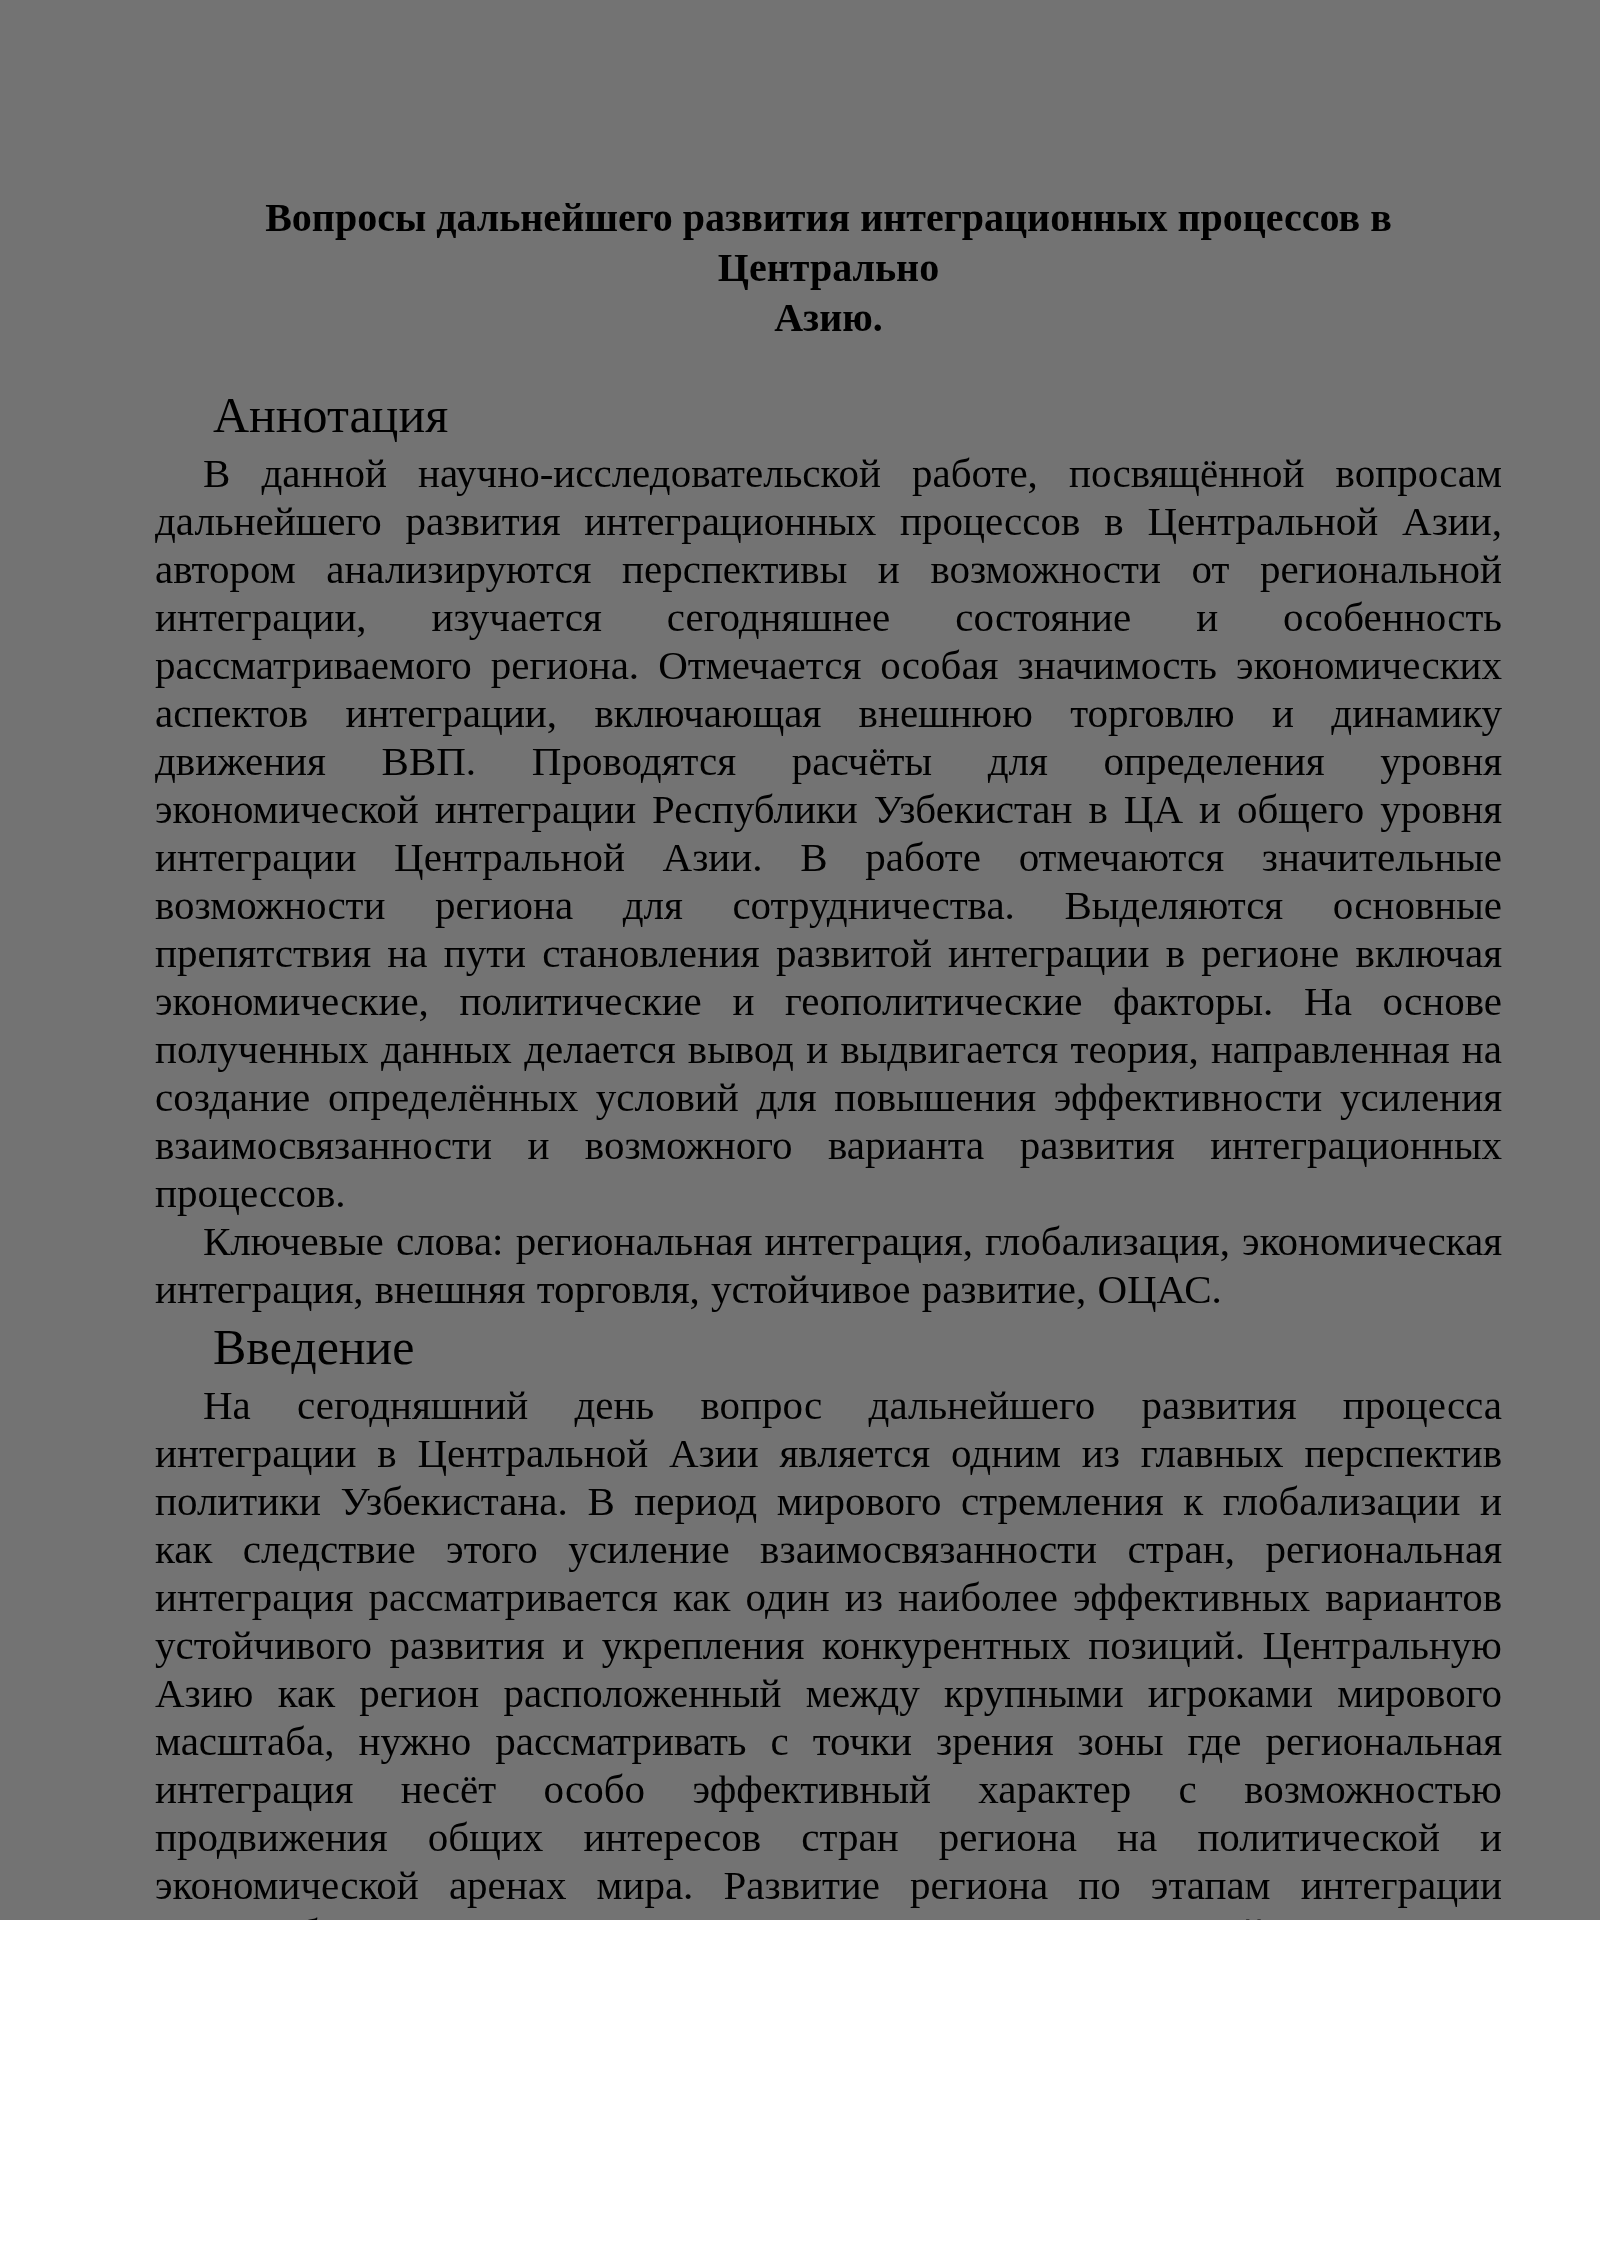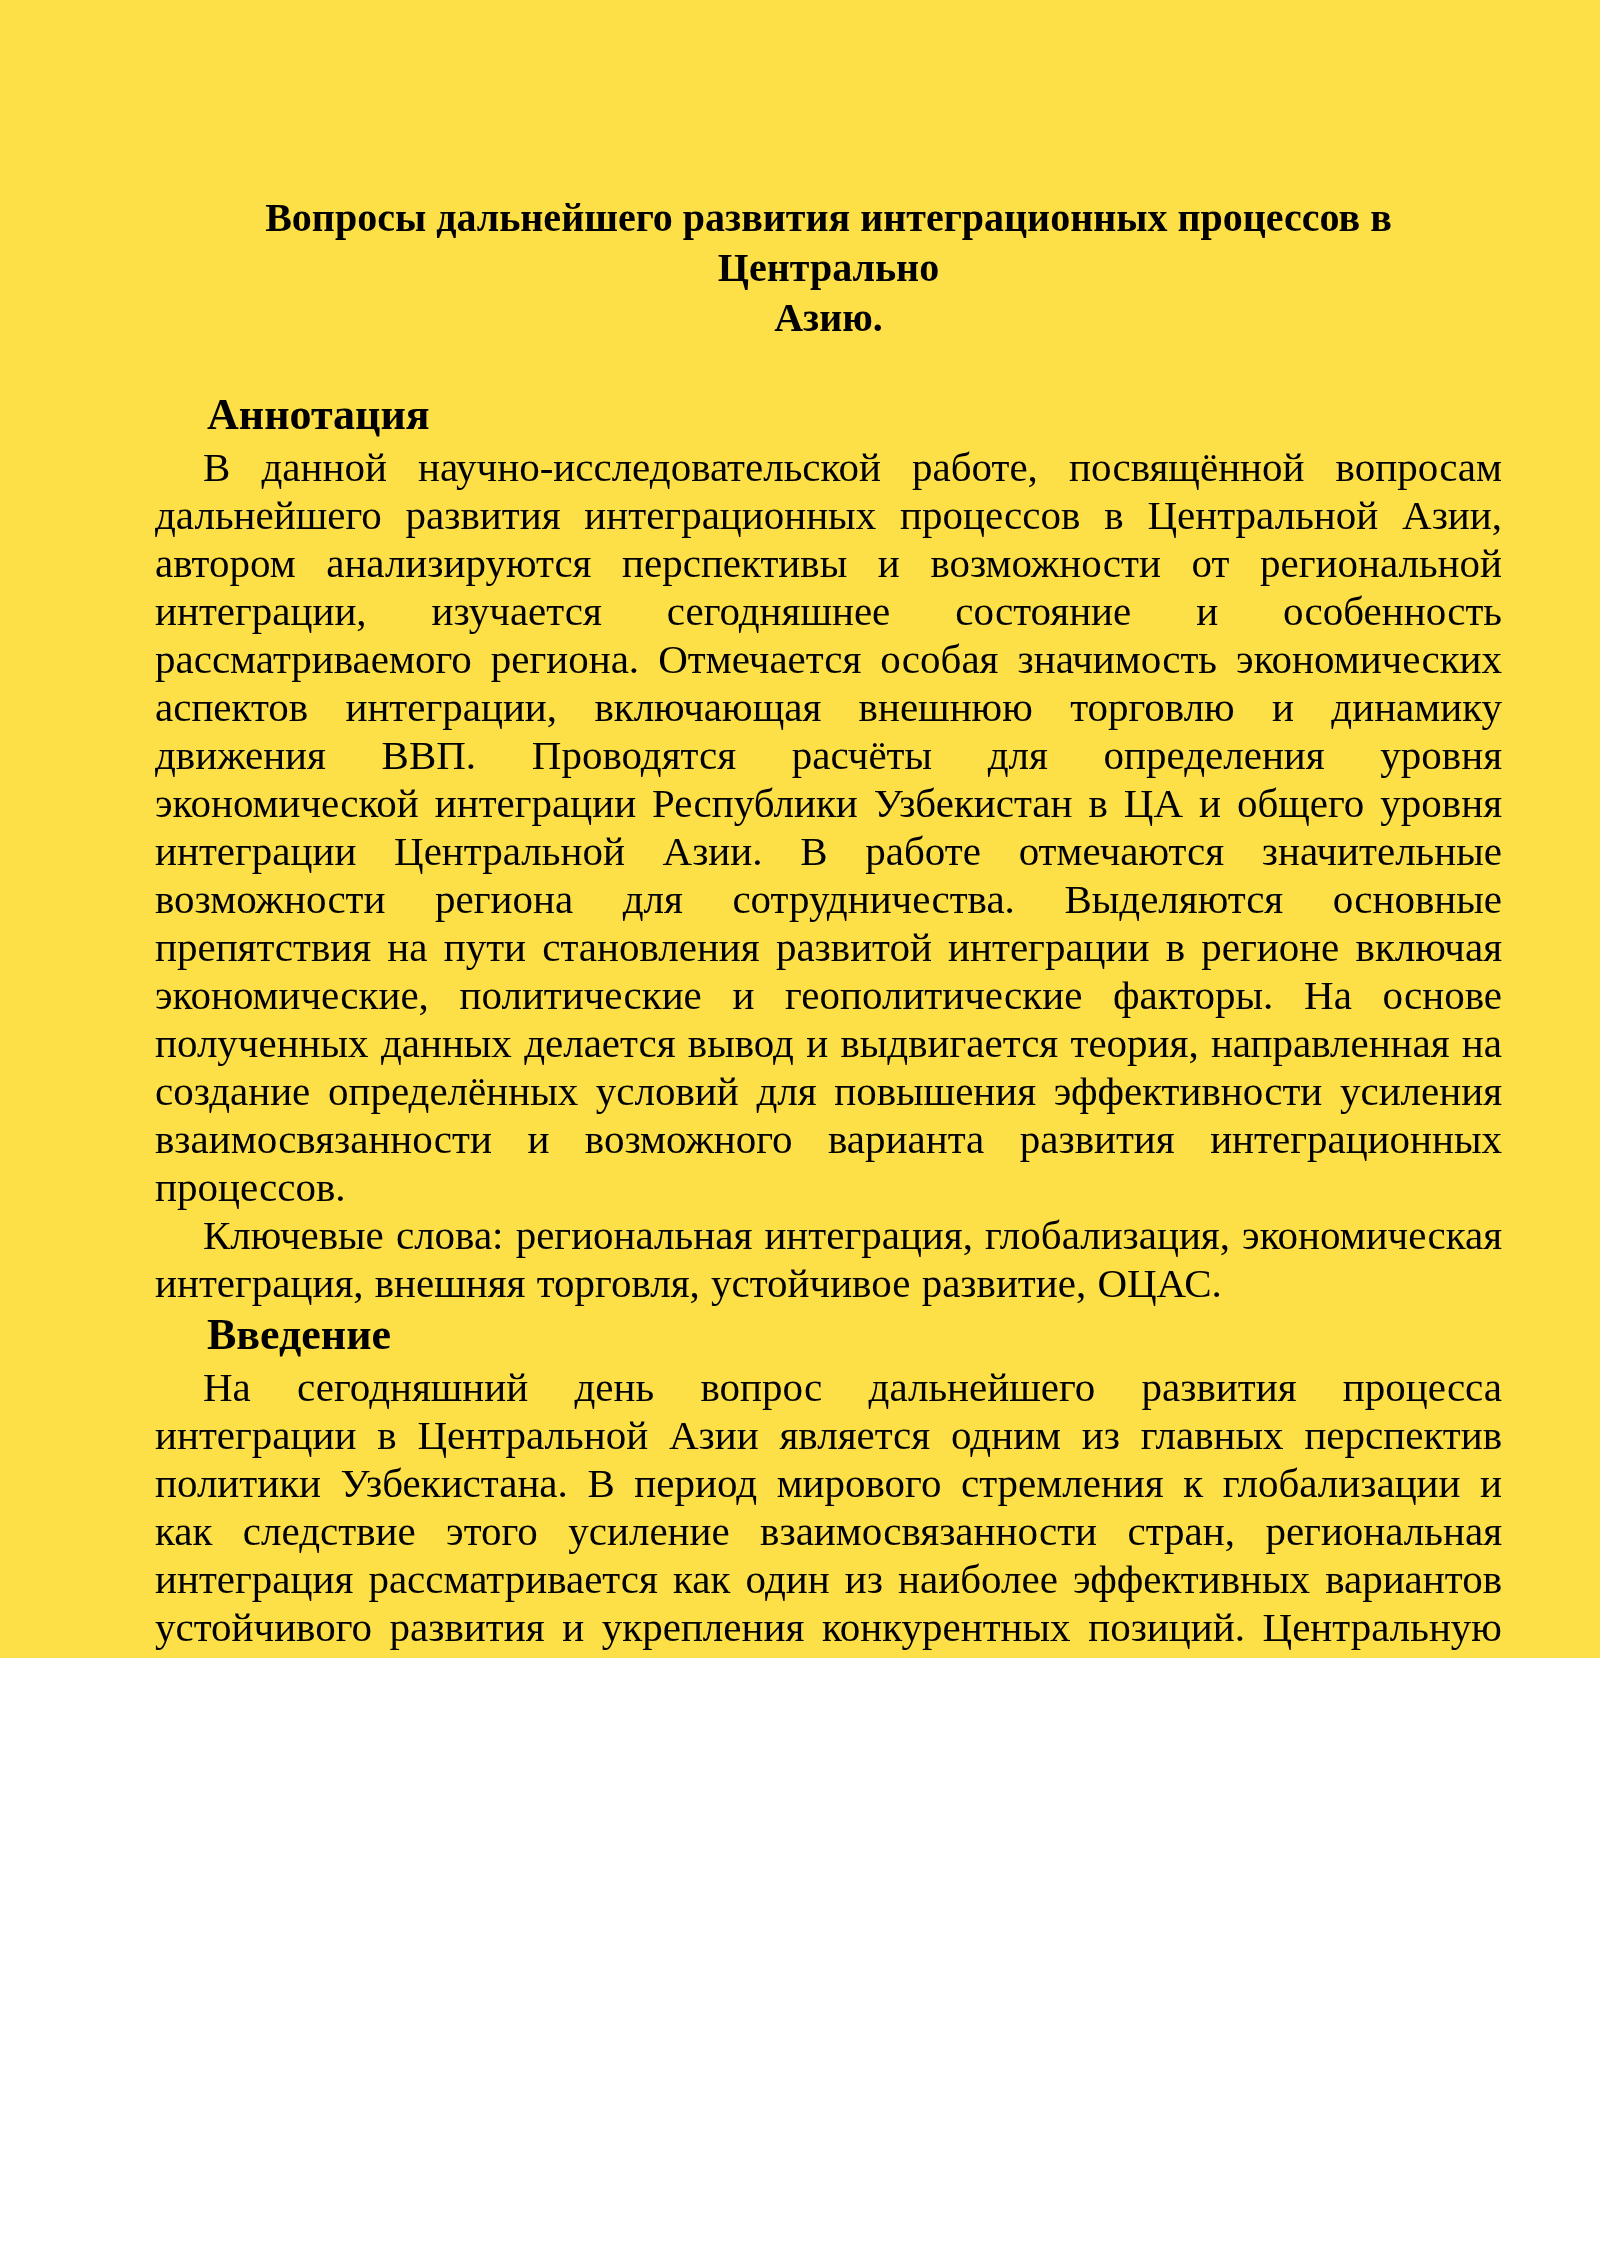--- a/index.html
+++ b/index.html
@@ -3,45 +3,45 @@
 <meta charset="utf-8">
 <style>
   html, body {
     margin: 0;
     padding: 0;
     background: #ffffff;
   }
   .page {
     position: relative;
     width: 1600px;
-    height: 1658px;
-    background: #fde047;
+    height: 1920px;
+    background: #737373;
     box-sizing: border-box;
     padding: 193px 98px 0 155px;
     font-family: "Liberation Serif", "DejaVu Serif", serif;
     font-size: 41px;
     line-height: 48px;
     color: #000000;
     overflow: hidden;
   }
   .doc-title {
     font-size: 40px;
     font-weight: bold;
     text-align: center;
     line-height: 50px;
     margin: 0 0 48px 0;
   }
   .title-line {
     display: block;
   }
   .section-heading {
-    font-size: 44px;
-    font-weight: bold;
+    font-size: 50px;
+    font-weight: normal;
     line-height: 48px;
-    margin: 4px;
+    margin: 10px;
     text-indent: 48px;
   }
   .para {
     margin: 0;
     text-align: justify;
     text-indent: 48px;
     word-spacing: 1px;
   }
   .kw-label {
     font-weight: normal;

